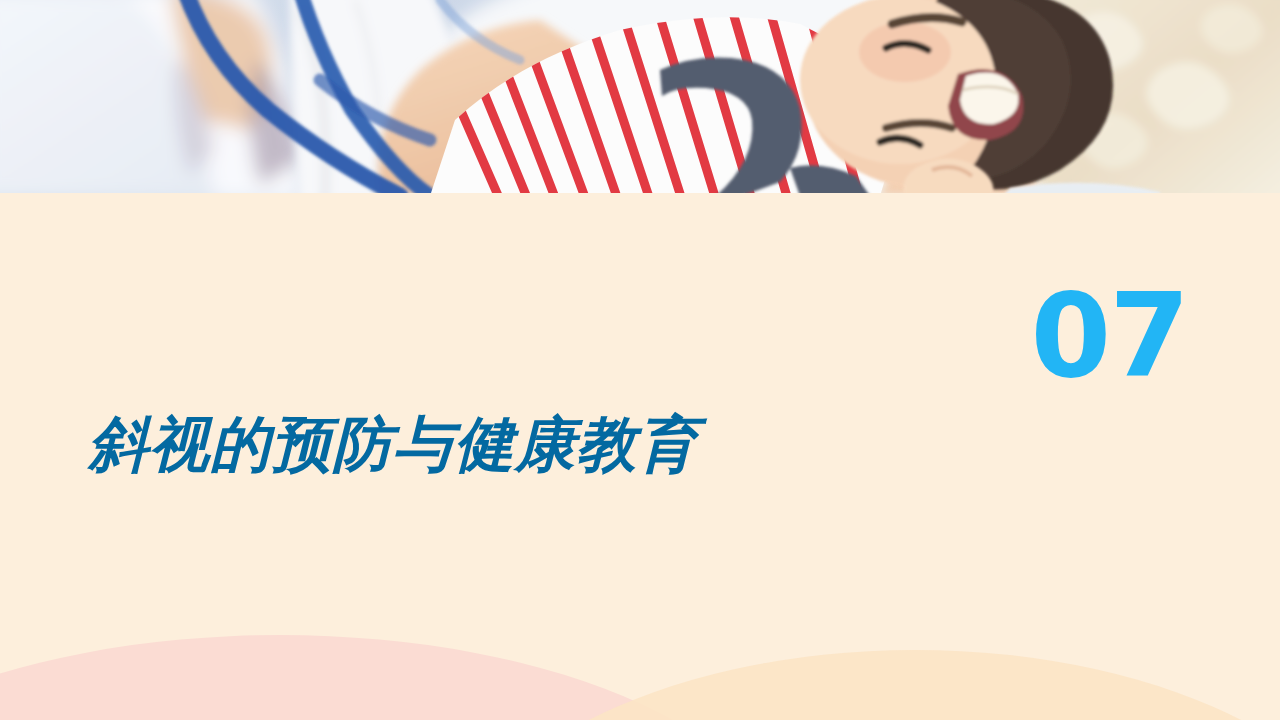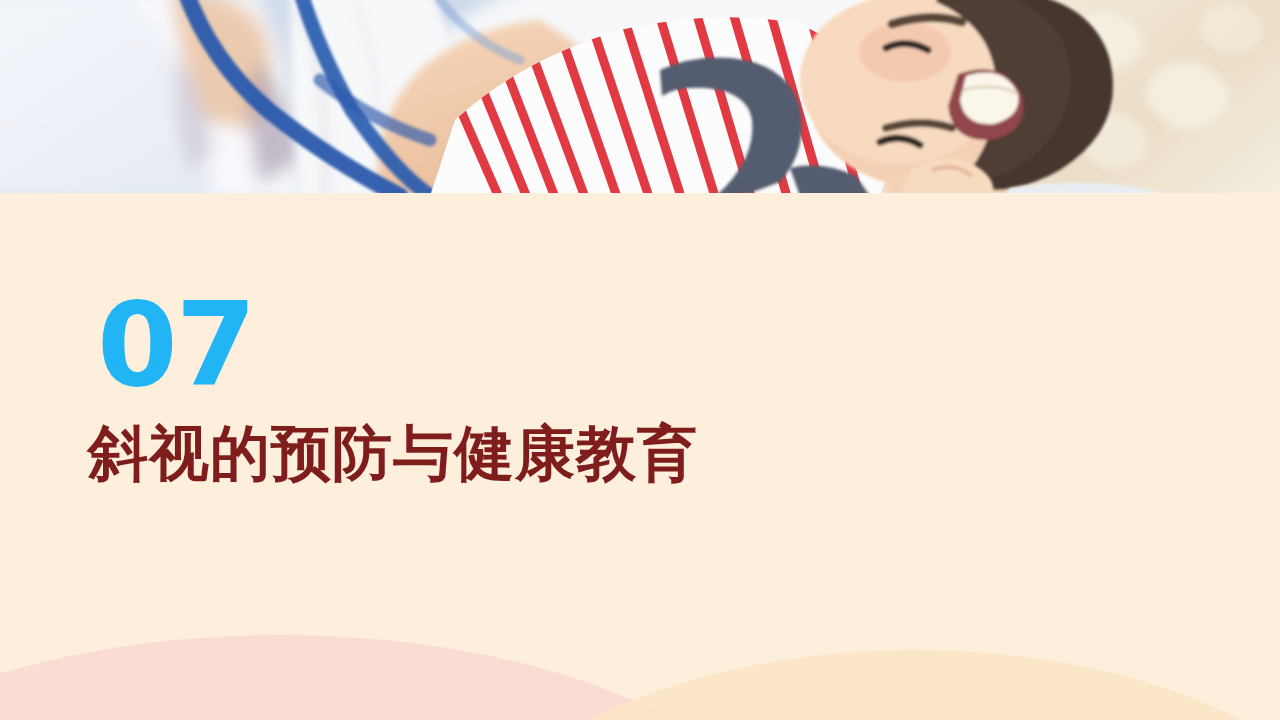--- a/index.html
+++ b/index.html
@@ -58,33 +58,35 @@
     width: 1100px;
   }
 
   .section-number {
     font-family: "DejaVu Sans", "Liberation Sans", sans-serif;
     font-size: 116px;
     line-height: 1.0;
     font-weight: bold;
     color: #22B5F5;
     letter-spacing: -2px;
-    margin: 9px;
+    margin: 0;
     user-select: none;
+    text-align: right;
   }
 
   .section-title {
     font-family: "DejaVu Sans", "Liberation Sans", sans-serif;
     font-size: 60px;
     line-height: 1.08;
     font-weight: bold;
-    color: #7f1d1d;
+    color: #0369a1;
     letter-spacing: 1px;
     margin: 18px 0 0 0;
     white-space: nowrap;
+    font-style: italic;
   }
 </style>
 </head>
 <body>
 
 <div id="slide">
 
   <div class="photo-band">
     <svg viewBox="0 0 1280 193" preserveAspectRatio="none">
       <defs>

